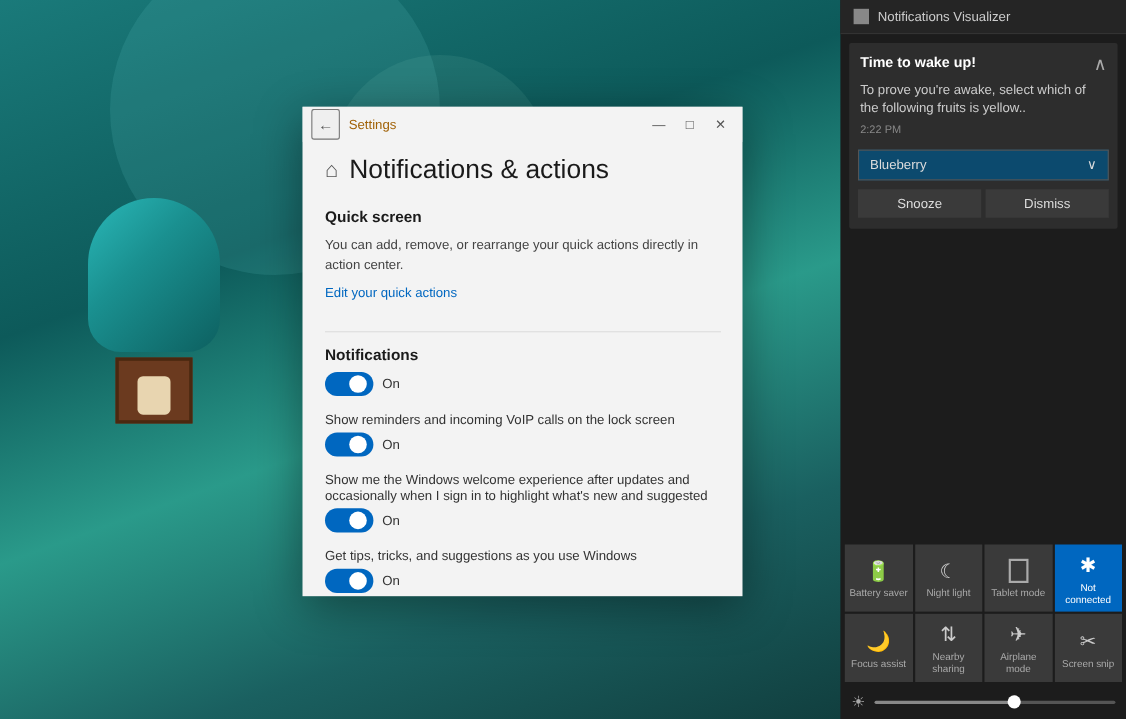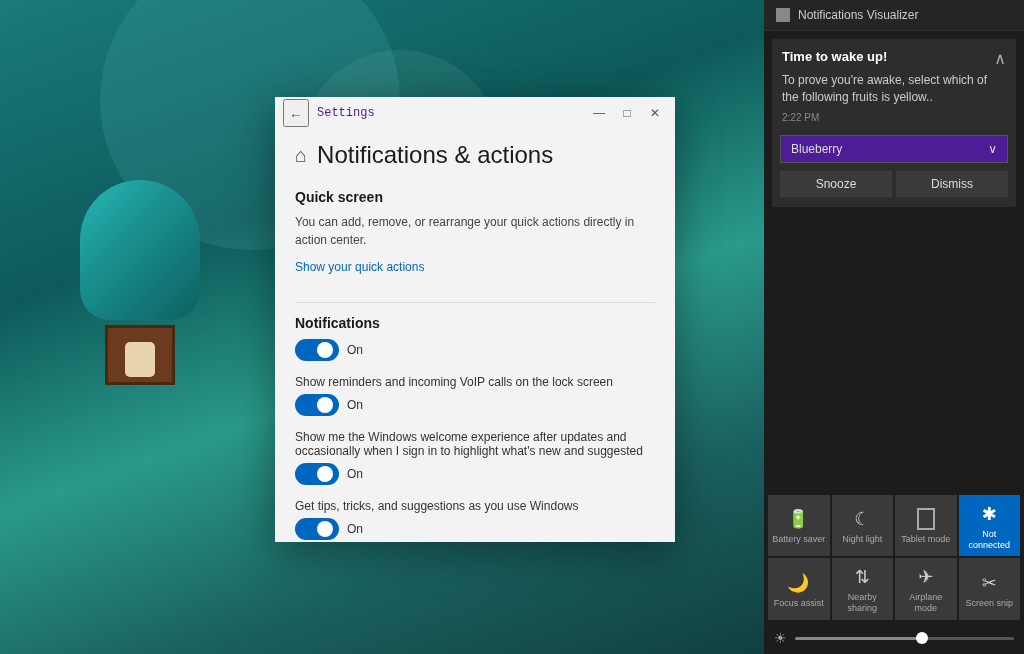--- a/index.html
+++ b/index.html
@@ -124,21 +124,21 @@
     }
     .notif-chevron {
       font-size: 16px;
       color: #aaa;
       cursor: pointer;
     }
 
     
     .notif-dropdown {
       margin: 4px 8px 8px;
-      background: #4c1d95;
+      background: #0c4a6e;
       border: 1px solid #555;
       padding: 6px 10px;
       display: flex;
       justify-content: space-between;
       align-items: center;
       font-size: 12px;
       color: #ddd;
       cursor: pointer;
     }
 
@@ -265,24 +265,23 @@
       flex-shrink: 0;
     }
     .window-back {
       font-size: 14px;
       color: #555;
       cursor: pointer;
       padding: 4px;
     }
     .window-title {
       font-size: 12px;
-      color: #4c1d95;
+      color: #a16207;
       flex: 1;
       padding-left: 8px;
-      font-family: Liberation Mono, monospace;
     }
     .window-controls {
       display: flex;
       gap: 4px;
     }
     .window-btn {
       width: 24px; height: 24px;
       display: flex;
       align-items: center;
       justify-content: center;
@@ -409,21 +408,21 @@
   <div class="settings-content">
 
     <div class="page-title-row">
       <span class="page-title-icon">⌂</span>
       <h1 class="page-title">Notifications &amp; actions</h1>
     </div>
 
     <div>
       <div class="section-title">Quick screen</div>
       <div class="section-description">You can add, remove, or rearrange your quick actions directly in action center.</div>
-      <a class="link-text">Show your quick actions</a>
+      <a class="link-text">Edit your quick actions</a>
     </div>
 
     <hr class="section-divider">
 
     <div>
       <div class="section-title">Notifications</div>
 
       <div class="toggle-row">
         <div class="toggle-container">
           <div class="toggle-switch"></div>

